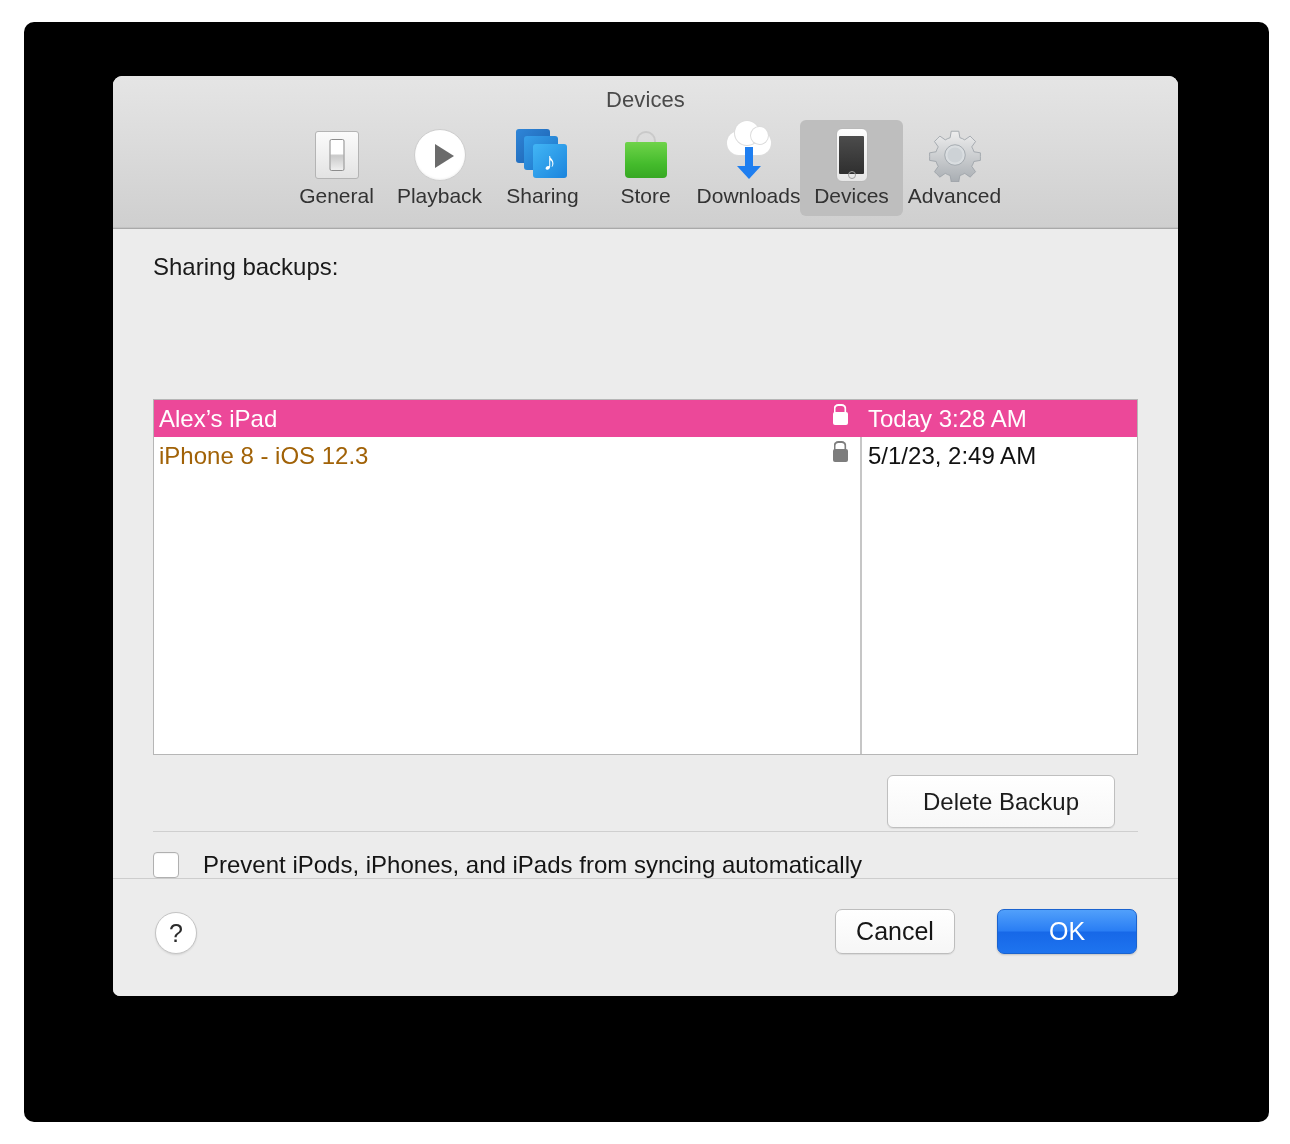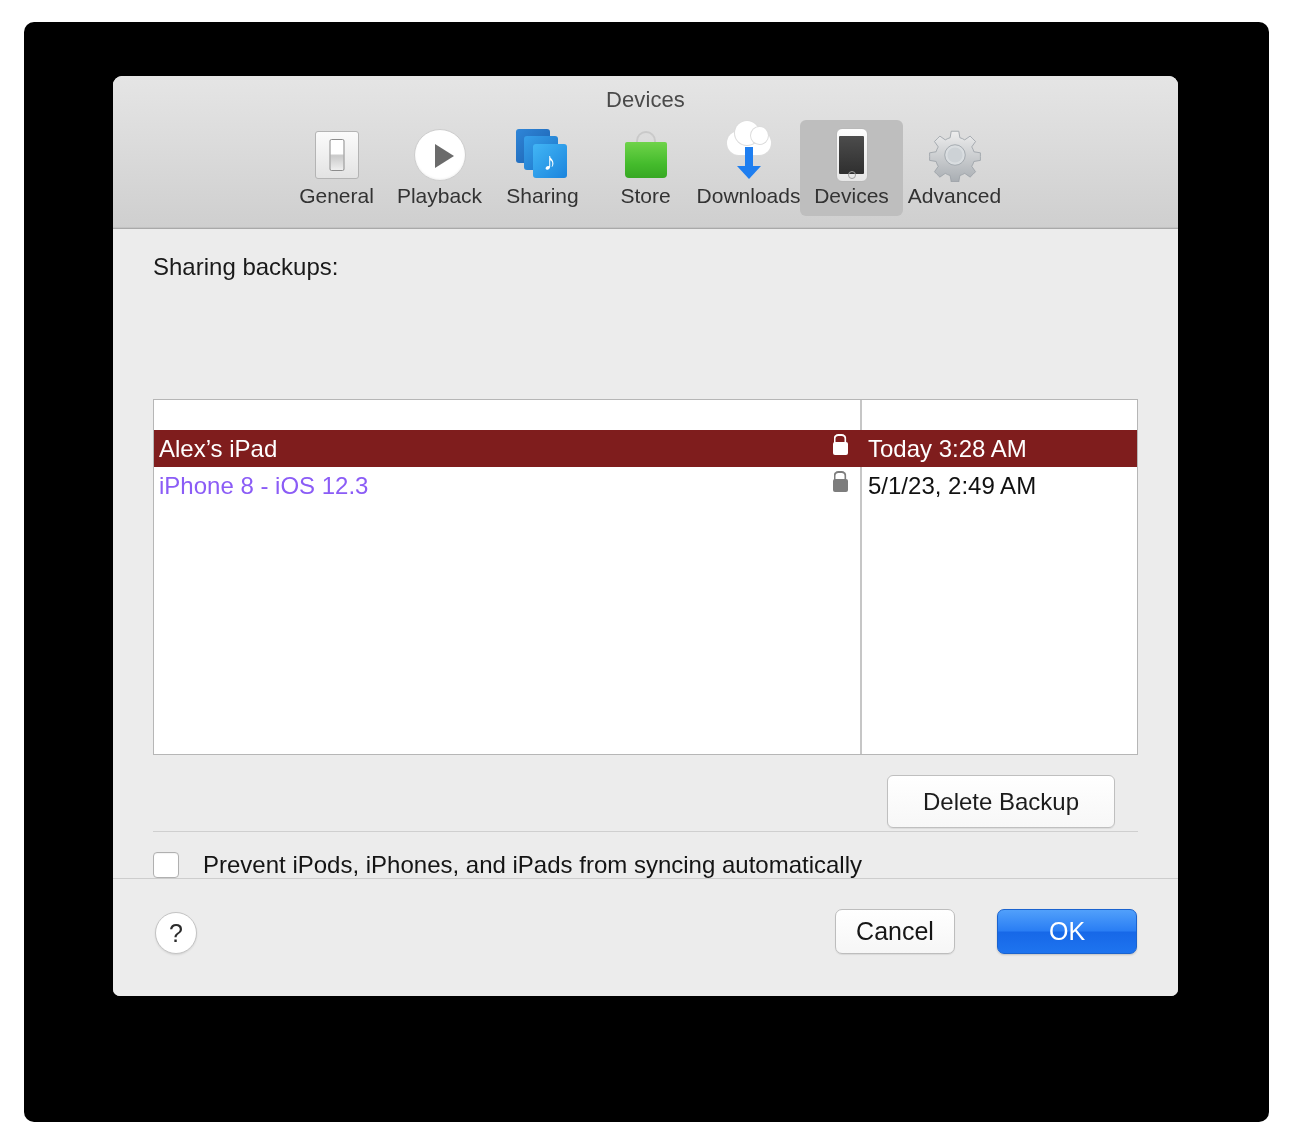--- a/index.html
+++ b/index.html
@@ -294,27 +294,27 @@
     background: #c6c6c6;
   }
 
   .backup-row {
     position: relative;
     height: 37px;
     display: flex;
     align-items: center;
     cursor: default;
   }
-  .backup-row.selected { background: #7f1d1d; margin-top: 30px; }
+  .backup-row.selected { background: #ec4899; }
 
   .row-name {
     position: absolute;
     left: 5px;
     font-size: 24px;
-    color: #8b5cf6;
+    color: #a16207;
     white-space: nowrap;
   }
   .backup-row.selected .row-name { color: #ffffff; }
 
   .row-lock {
     position: absolute;
     left: 676px;
     width: 20px;
     display: flex;
     justify-content: center;

